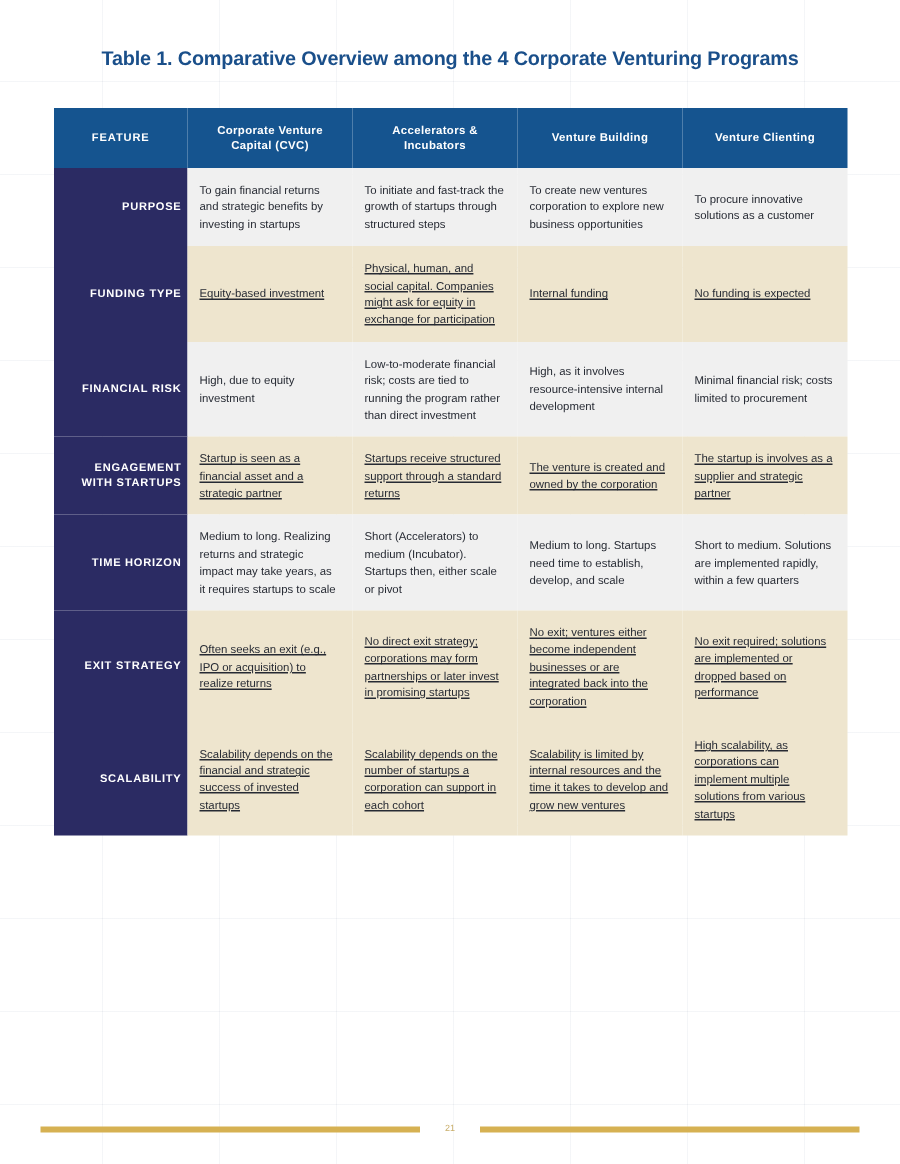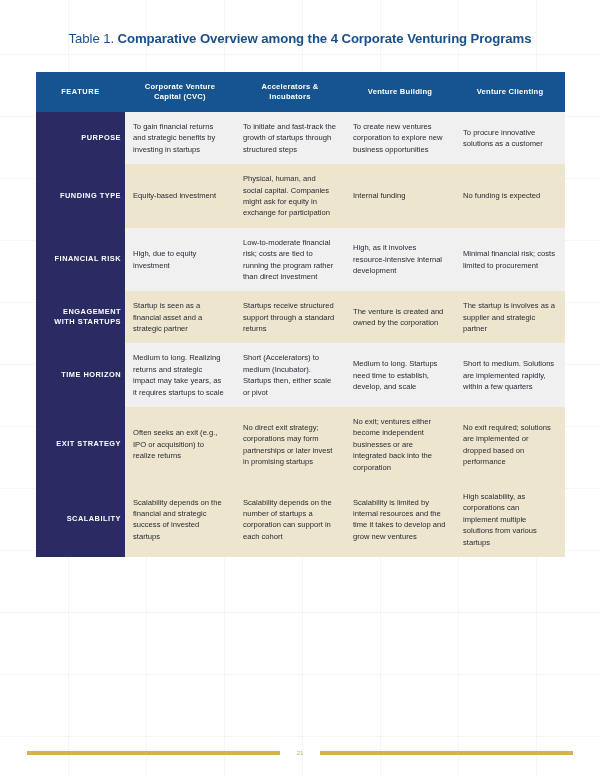--- a/index.html
+++ b/index.html
@@ -41,21 +41,21 @@
     left: 0;
     right: 0;
     top: 31px;
     text-align: center;
     font-size: 13.2px;
     color: #1a4f8a;
     letter-spacing: -0.1px;
     white-space: nowrap;
   }
   .table-title .title-prefix {
-    font-weight: 400;
+    font-weight: 700;
     text-align: center;
   }
   .table-title .title-main {
     font-weight: bold;
   }
 
   .cmp-table {
     position: absolute;
     left: 36px;
     top: 72px;
@@ -105,21 +105,21 @@
 
   td.data-cell {
     font-size: 7.6px;
     color: #262a33;
     line-height: 1.50;
     padding: 9px 9px 9px 8px;
     text-align: left;
   }
 
   tr.row-light td.data-cell { background: #f0f0f0; }
-  tr.row-tan   td.data-cell { background: #eee5ce; }
+  tr.row-tan   td.data-cell { background: #eee5ce; text-decoration: underline; }
 
   
   .footer {
     position: absolute;
     left: 0;
     right: 0;
     bottom: 16px;
     height: 14px;
     display: flex;
     align-items: center;

